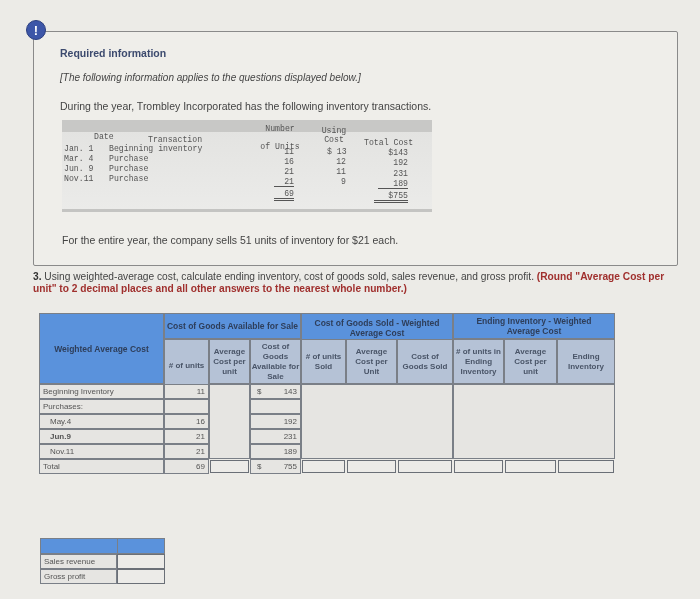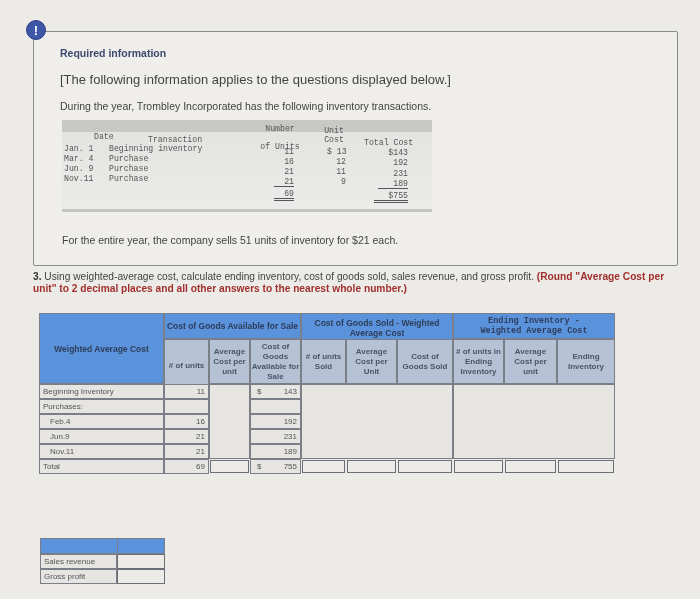--- a/index.html
+++ b/index.html
@@ -25,21 +25,21 @@
     border: 1px solid #8a8a8a;
     border-radius: 2px;
     background: #efeeea;
   }
   .req-title {
     position: absolute; left: 60px; top: 47px;
     font-size: 10.5px; font-weight: bold; color: #3c4a6e;
   }
   .req-italic {
     position: absolute; left: 60px; top: 72px;
-    font-size: 13px; color: #444;
+    font-size: 10px; font-style: italic; color: #444;
   }
   .req-intro {
     position: absolute; left: 60px; top: 100px;
     font-size: 10.5px; color: #444; text-align: center;
   }
   .tx-table-wrap {
     position: absolute; left: 62px; top: 120px;
     width: 370px; height: 92px;
     background: linear-gradient(#e2e2e0, #ebebe9);
     border-bottom: 3px solid #c4c4c2;
@@ -93,21 +93,21 @@
 <div class="req-italic">[The following information applies to the questions displayed below.]</div>
 <div class="req-intro">During the year, Trombley Incorporated has the following inventory transactions.</div>
 
 <div class="tx-table-wrap">
   <div class="band"></div>
 
   <div class="tx" style="left:8px;top:12px;margin-left:24px;">Date</div>
   <div class="tx" style="left:86px;top:15px;">Transaction</div>
   <div class="tx c" style="left:196px;top:4px;width:44px;font-family:Liberation Mono, monospace;">Number</div>
   <div class="tx c" style="left:196px;top:22px;width:44px;">of Units</div>
-  <div class="tx c" style="left:256px;top:6px;width:32px;">Unit</div>
+  <div class="tx c" style="left:256px;top:6px;width:32px;">Using</div>
   <div class="tx c" style="left:256px;top:15px;width:32px;">Cost</div>
   <div class="tx" style="left:302px;top:18px;">Total Cost</div>
 
   <div class="tx" style="left:2px;top:24px;">Jan. 1</div>
   <div class="tx" style="left:47px;top:24px;">Beginning inventory</div>
   <div class="tx r" style="left:196px;top:27px;width:36px;">11</div>
   <div class="tx" style="left:265px;top:27px;">$ 13</div>
   <div class="tx r" style="left:300px;top:28px;width:46px;">$143</div>
 
   <div class="tx" style="left:2px;top:34px;">Mar. 4</div>
@@ -137,36 +137,36 @@
 <div class="q-text">
   <b>3.</b><span> Using weighted-average cost, calculate ending inventory, cost of goods sold, sales revenue, and gross profit. </span><span class="red">(Round "Average Cost per unit" to 2 decimal places and all other answers to the nearest whole number.)</span>
 </div>
 
 <div>
 
   <div class="cell hdr-blue bd center-text" style="left:39px;top:313px;width:125px;height:71px;font-size:8.5px;">Weighted Average Cost</div>
 
   <div class="cell hdr-blue bd center-text" style="left:164px;top:313px;width:137px;height:26px;font-size:8.5px;">Cost of Goods Available for Sale</div>
   <div class="cell hdr-blue bd center-text" style="left:301px;top:313px;width:152px;height:30px;font-size:8.5px;padding:0 0;">Cost of Goods Sold - Weighted Average Cost</div>
-  <div class="cell hdr-blue bd center-text" style="left:453px;top:313px;width:162px;height:26px;font-size:8.5px;padding:0 12px;font-family:Liberation Mono, monospace;">Ending Inventory - Weighted Average Cost</div>
+  <div class="cell hdr-blue bd center-text" style="left:453px;top:313px;width:162px;height:26px;font-size:8.5px;padding:0 12px;">Ending Inventory - Weighted Average Cost</div>
 
   <div class="cell hdr-gray bd center-text" style="left:164px;top:339px;width:45px;height:54px;font-size:8px;"># of units</div>
   <div class="cell hdr-gray bd center-text" style="left:209px;top:339px;width:41px;height:45px;font-size:8px;">Average Cost per unit</div>
   <div class="cell hdr-gray bd center-text" style="left:250px;top:339px;width:51px;height:45px;font-size:8px;">Cost of Goods Available for Sale</div>
   <div class="cell hdr-gray bd center-text" style="left:301px;top:339px;width:45px;height:45px;font-size:8px;"># of units Sold</div>
   <div class="cell hdr-gray bd center-text" style="left:346px;top:339px;width:51px;height:45px;font-size:8px;padding:0 4px;">Average Cost per Unit</div>
   <div class="cell hdr-gray bd center-text" style="left:397px;top:339px;width:56px;height:45px;font-size:8px;">Cost of Goods Sold</div>
   <div class="cell hdr-gray bd center-text" style="left:453px;top:339px;width:51px;height:45px;font-size:8px;"># of units in Ending Inventory</div>
   <div class="cell hdr-gray bd center-text" style="left:504px;top:339px;width:53px;height:45px;font-size:8px;padding:0 6px;">Average Cost per unit</div>
   <div class="cell hdr-gray bd center-text" style="left:557px;top:339px;width:58px;height:45px;font-size:8px;padding:0 6px;">Ending Inventory</div>
 
   <div class="cell body-cell bd lbl" style="left:39px;top:384px;width:125px;height:15px;">Beginning Inventory</div>
   <div class="cell body-cell bd lbl" style="left:39px;top:399px;width:125px;height:15px;">Purchases:</div>
-  <div class="cell body-cell bd lbl" style="left:39px;top:414px;width:125px;height:15px;padding-left:10px;">Feb.4</div>
-  <div class="cell body-cell bd lbl" style="left:39px;top:429px;width:125px;height:15px;padding-left:10px;">Jun.9</div>
+  <div class="cell body-cell bd lbl" style="left:39px;top:414px;width:125px;height:15px;padding-left:10px;">May.4</div>
+  <div class="cell body-cell bd lbl" style="left:39px;top:429px;width:125px;height:15px;padding-left:10px;font-weight:bold;">Jun.9</div>
   <div class="cell body-cell bd lbl" style="left:39px;top:444px;width:125px;height:15px;padding-left:10px;">Nov.11</div>
   <div class="cell body-cell bd lbl" style="left:39px;top:459px;width:125px;height:15px;">Total</div>
 
   <div class="cell body-cell bd num" style="left:164px;top:384px;width:45px;height:15px;">11</div>
   <div class="cell body-cell bd num" style="left:164px;top:399px;width:45px;height:15px;"></div>
   <div class="cell body-cell bd num" style="left:164px;top:414px;width:45px;height:15px;">16</div>
   <div class="cell body-cell bd num" style="left:164px;top:429px;width:45px;height:15px;">21</div>
   <div class="cell body-cell bd num" style="left:164px;top:444px;width:45px;height:15px;">21</div>
   <div class="cell body-cell bd num" style="left:164px;top:459px;width:45px;height:15px;">69</div>
 

